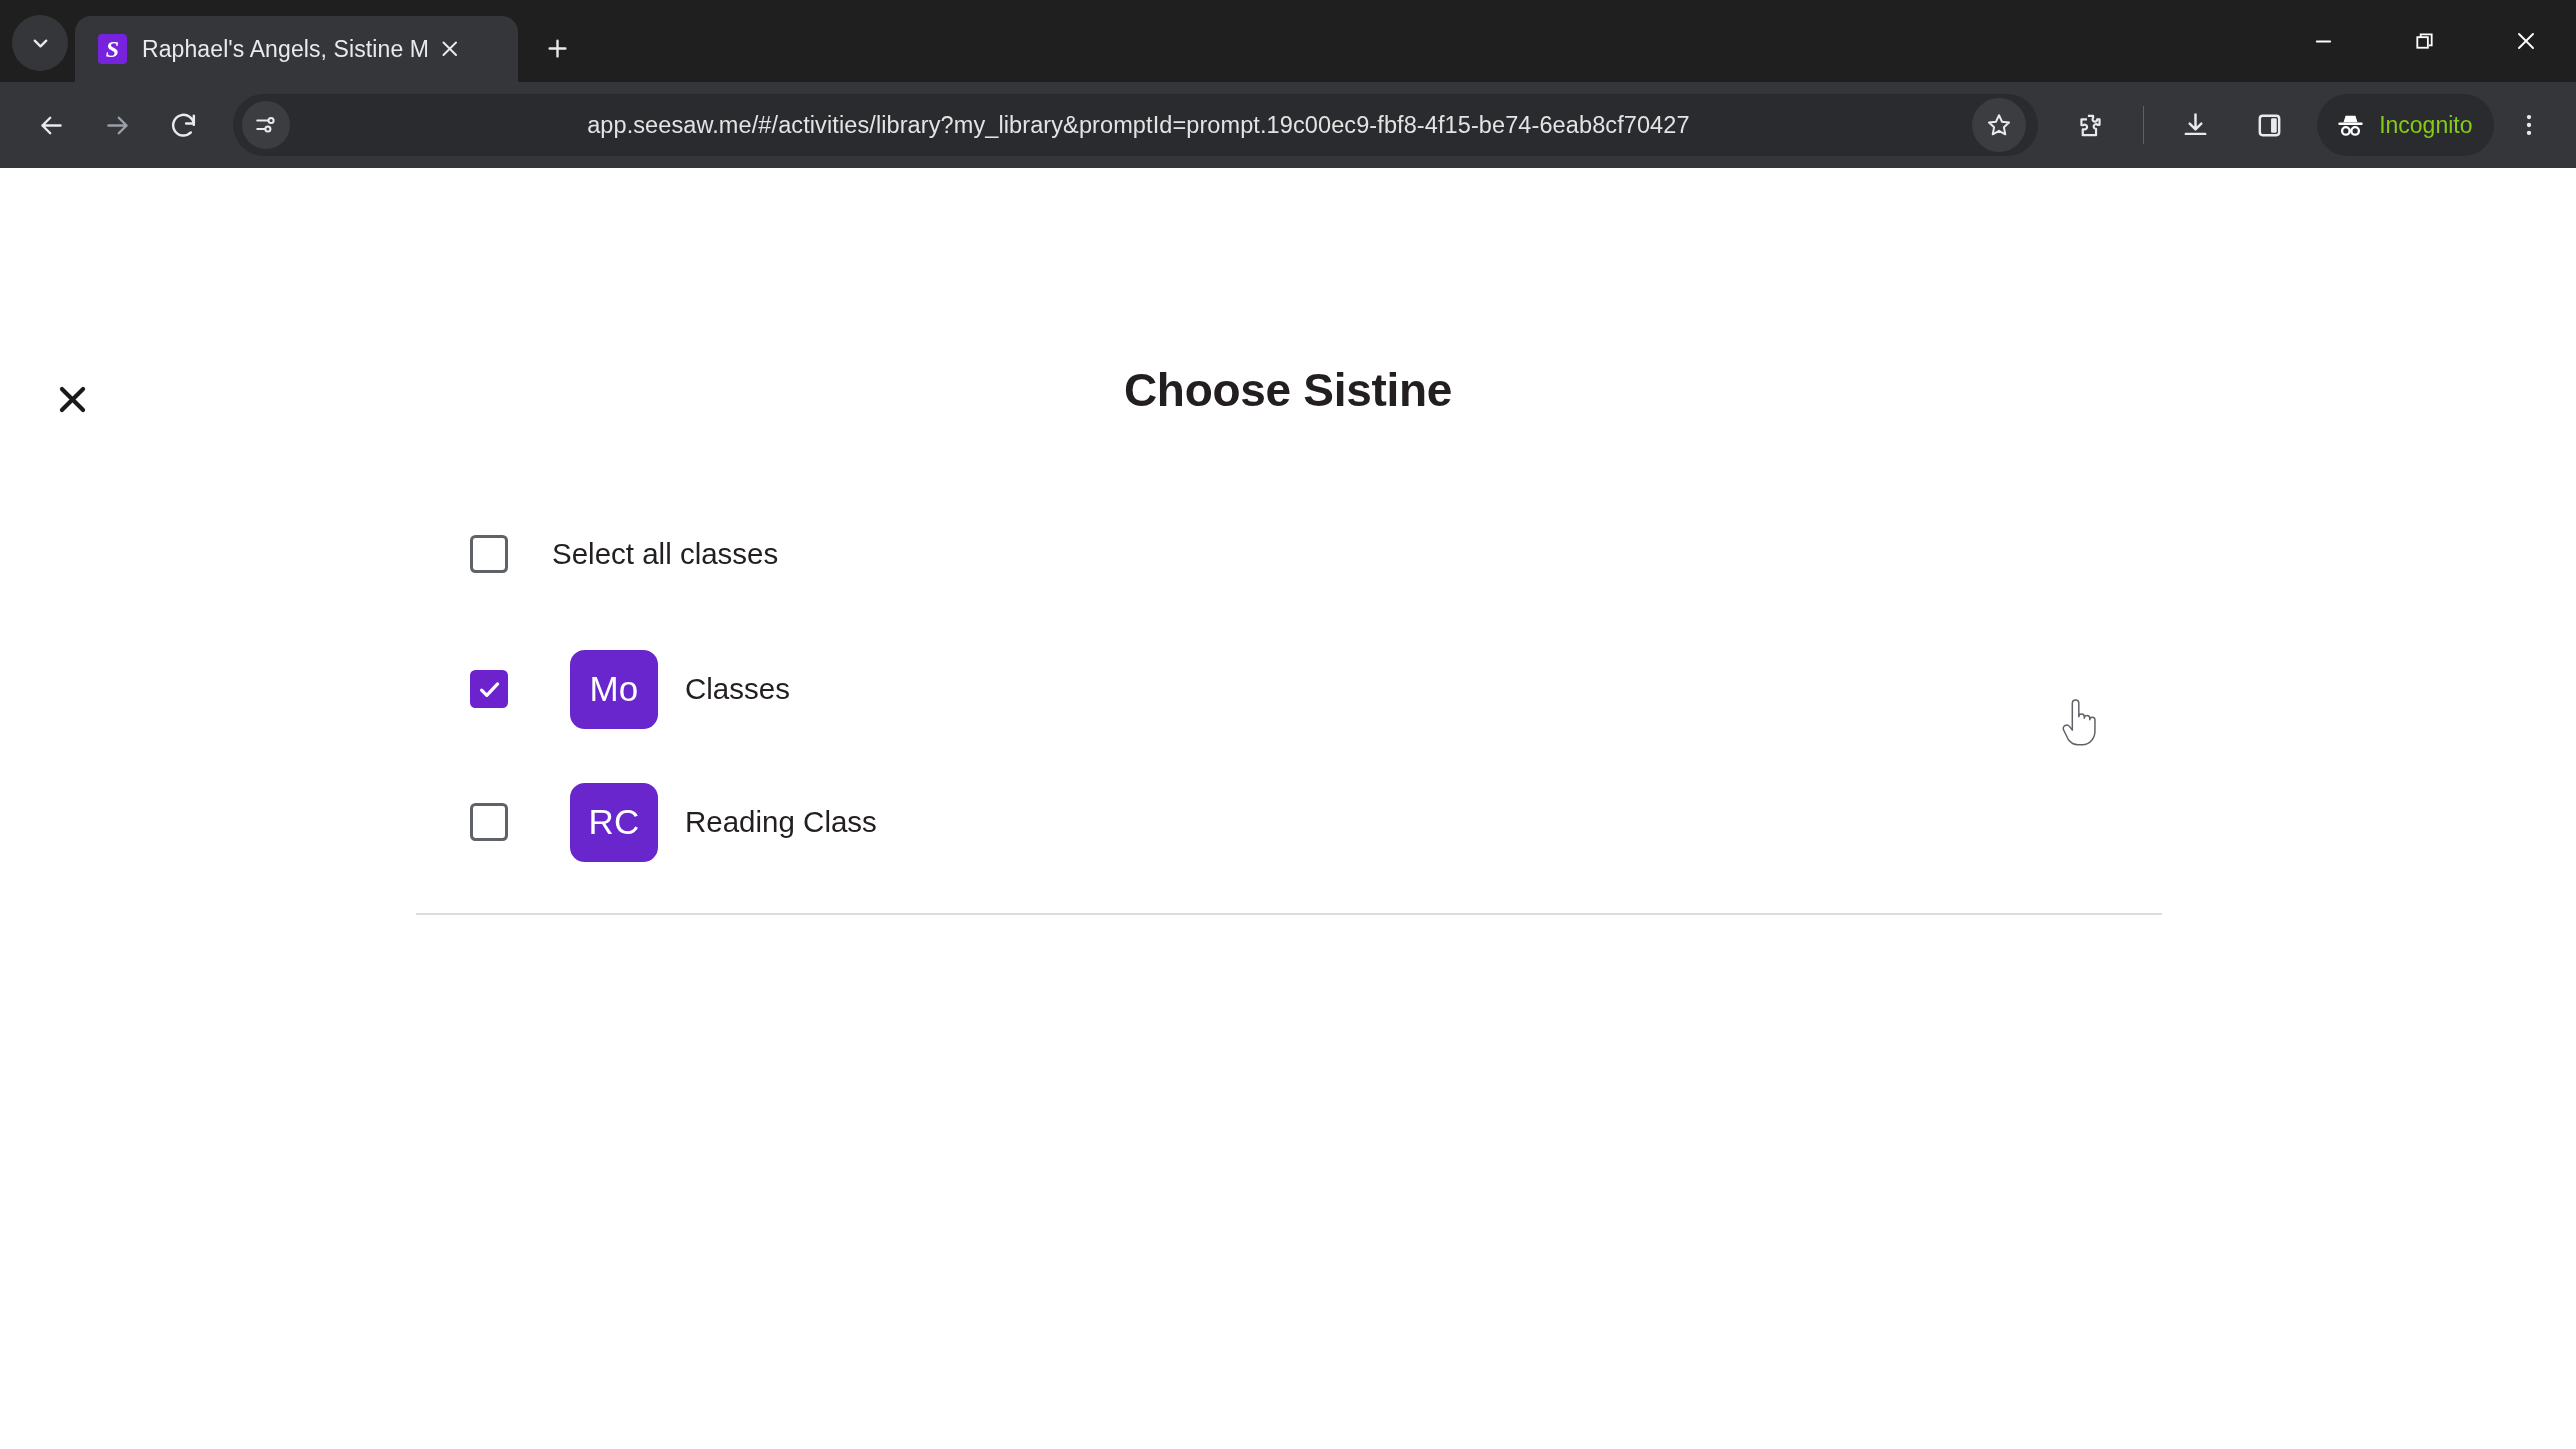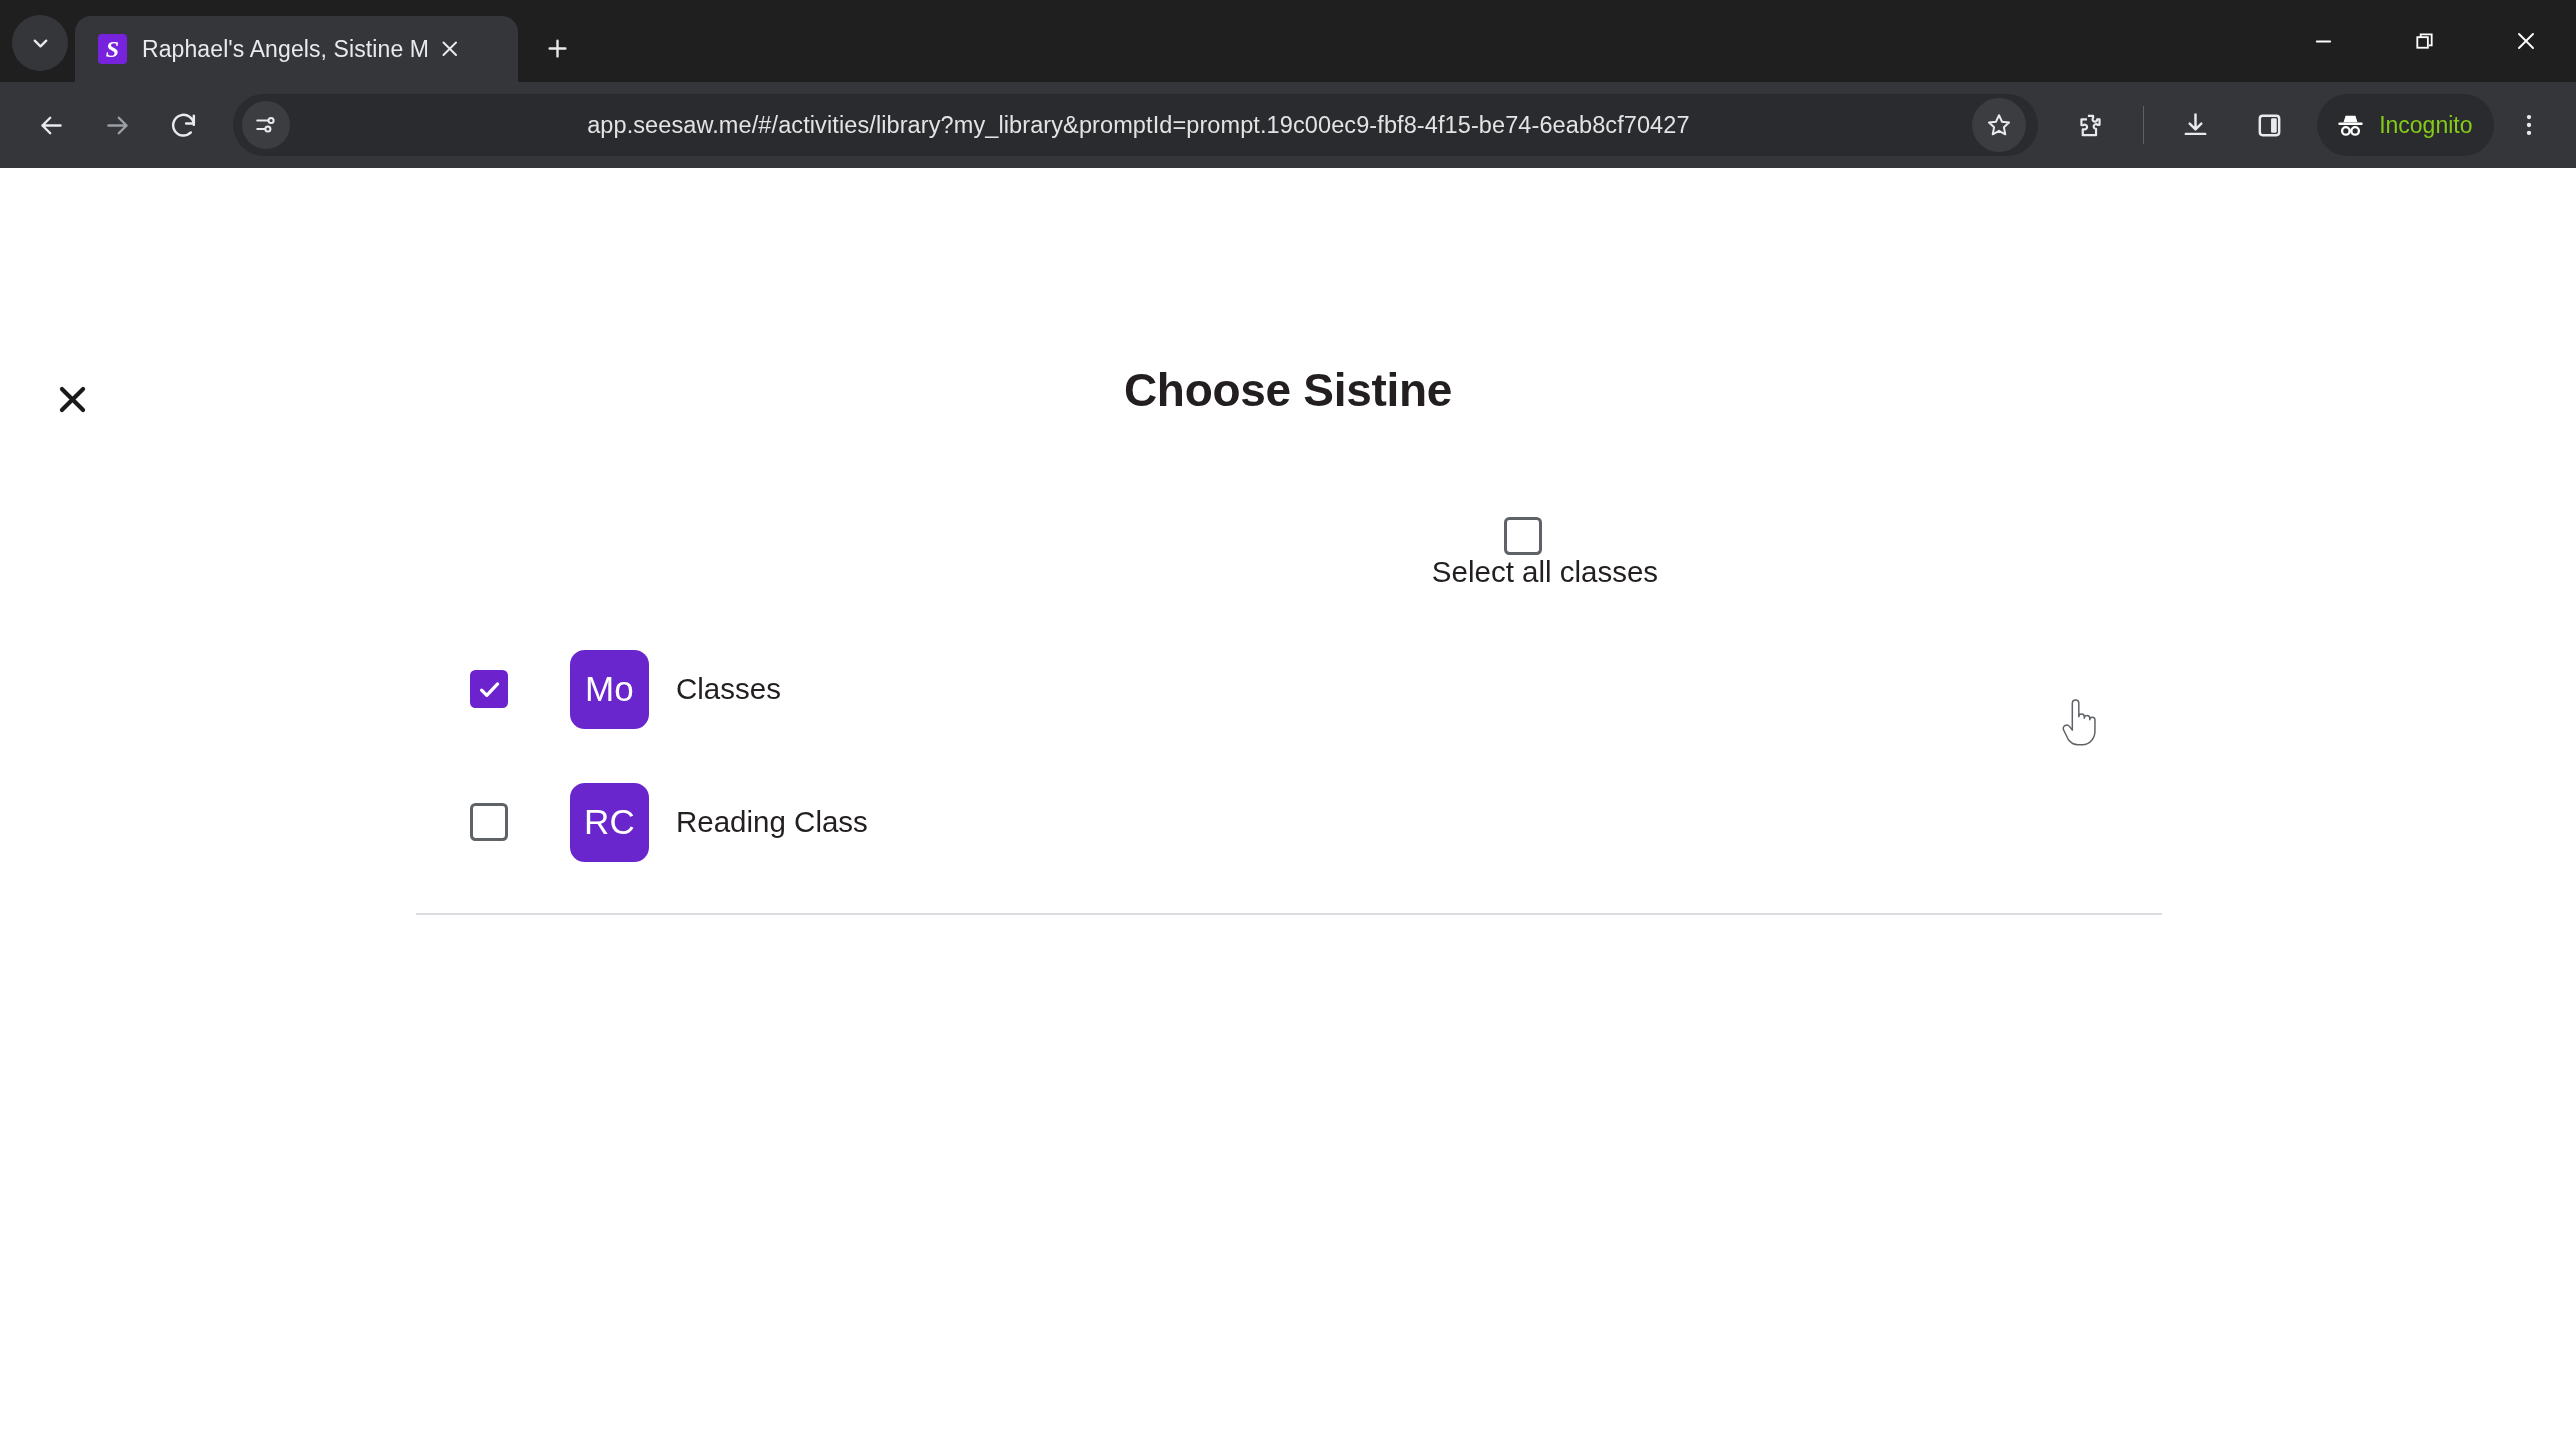--- a/index.html
+++ b/index.html
@@ -263,42 +263,42 @@
     right: 0;
     top: 349px;
   }
 
   .row {
     display: flex;
     align-items: center;
     padding-left: 470px;
     height: 79px;
   }
-  .row.select-all { height: 74px; margin-bottom: 51px; flex-direction: column; }
+  .row.select-all { height: 74px; margin-bottom: 51px; }
   .row.class-row { height: 94px; }
   .row.class-row + .row.class-row { margin-top: 39px; }
 
   .cb {
     width: 38px;
     height: 38px;
     border-radius: 5.4px;
     border: 3.4px solid #5f6368;
     background: #ffffff;
     flex: 0 0 auto;
     display: flex;
     align-items: center;
     justify-content: center;
   }
   .cb.checked {
     background: #6c22cc;
     border-color: #6c22cc;
   }
 
   .avatar {
-    width: 79px;
+    width: 88px;
     height: 79px;
     border-radius: 14.8px;
     background: #6a26cd;
     display: flex;
     align-items: center;
     justify-content: center;
     flex: 0 0 auto;
     margin-left: 62px;
   }
   .avatar span {

